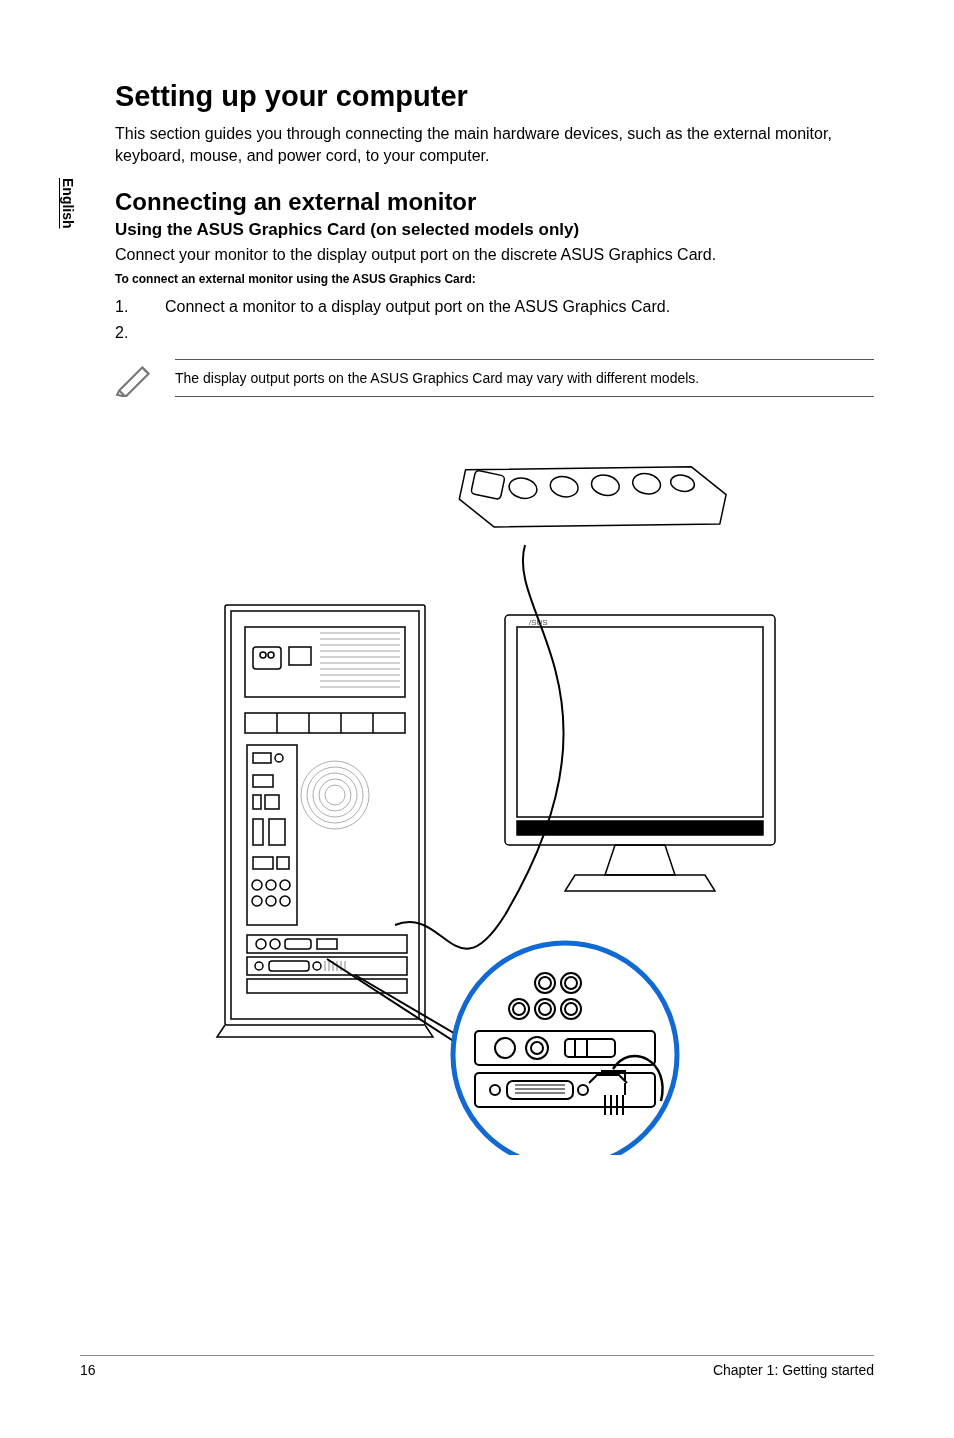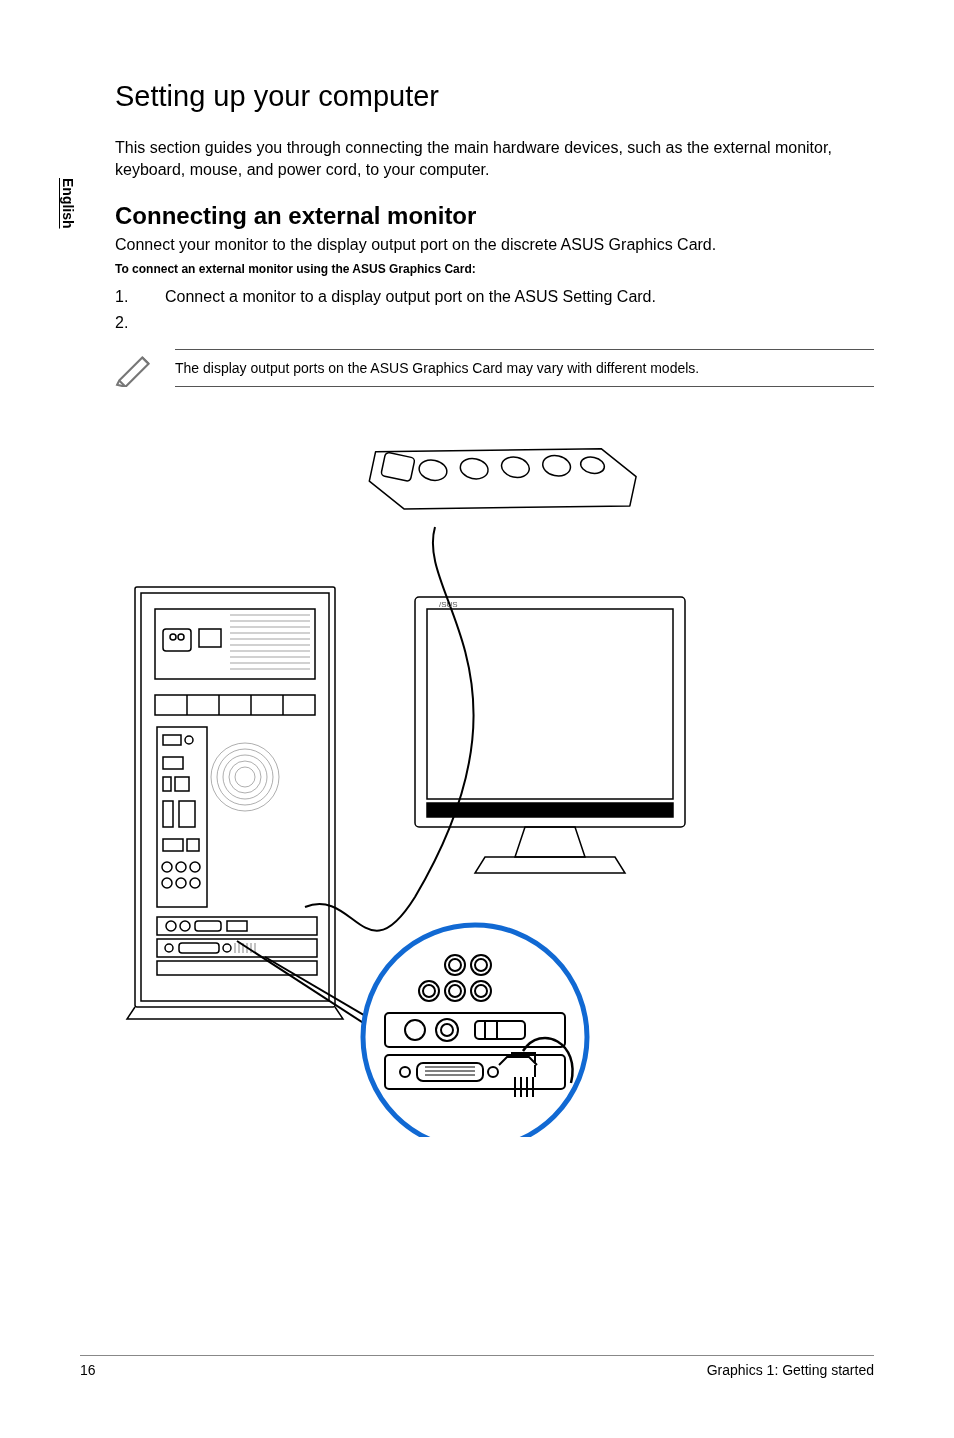--- a/index.html
+++ b/index.html
@@ -1,56 +1,57 @@
 <!DOCTYPE html>
 <html><head>
 <meta charset="utf-8">
 <style>
   * { box-sizing: border-box; margin: 0; padding: 0; }
   html, body { width: 954px; height: 1438px; font-family: Arial, Helvetica, sans-serif; background: #fff; color: #000; }
   .page { position: relative; width: 954px; height: 1438px; padding: 80px 80px 60px 115px; }
   .side-tab { position: absolute; left: 60px; top: 178px; writing-mode: vertical-rl; font-weight: bold; font-size: 14px; }
   .side-tab a { text-decoration: underline; color: #000; }
-  h1 { font-size: 29px; font-weight: normal; margin-bottom: 24px; }
+  h1 { font-size: 29px; font-weight: bold; margin-bottom: 10px; }
   .intro { font-size: 16px; line-height: 1.4; margin-bottom: 20px; }
   h2 { font-size: 24px; font-weight: bold; margin-bottom: 4px; }
   h3 { font-size: 17px; font-weight: bold; margin-bottom: 4px; }
   .body-text { font-size: 16px; line-height: 1.4; margin-bottom: 6px; }
   h4 { font-size: 12px; font-weight: bold; margin-bottom: 8px; }
   ol.steps { list-style: none; margin-bottom: 14px; }
   ol.steps li { display: flex; gap: 30px; font-size: 16px; line-height: 1.6; }
   ol.steps li .num { width: 20px; flex: none; }
-  .note-box { display: flex; align-items: center; gap: 18px; margin: 4px 0 20px 0; }
+  .note-box { display: flex; align-items: center; gap: 18px; margin: 4px 0 28px 0; }
   .note-icon { width: 42px; height: 36px; flex: none; display: flex; align-items: center; justify-content: center; }
   .note-text { font-size: 14px; padding: 10px 0; flex: 1; }
   .note-wrap { border-top: 1px solid #555; border-bottom: 1px solid #555; display: flex; align-items: center; gap: 18px; flex: 1; }
-  .figure { width: 100%; height: 740px; display: flex; align-items: center; justify-content: flex-start; }
+  .figure { width: 100%; height: 740px; display: flex; align-items: center; justify-content: center; }
   .figure svg { width: 580px; height: 720px; }
   .footer { position: absolute; left: 80px; right: 80px; bottom: 60px; display: flex; justify-content: space-between; font-size: 14px; border-top: 1px solid #888; padding-top: 6px; }
 </style>
 </head>
 <body>
 
 <div class="page">
 
   <div class="side-tab">
     <a>English</a>
   </div>
 
   <h1>Setting up your computer</h1>
   <p class="intro">This section guides you through connecting the main hardware devices, such as the external monitor, keyboard, mouse, and power cord, to your computer.</p>
 
   <h2>Connecting an external monitor</h2>
+  <h3>Using the ASUS Graphics Card (on selected models only)</h3>
   <p class="body-text">Connect your monitor to the display output port on the discrete ASUS Graphics Card.</p>
 
   <h4>To connect an external monitor using the ASUS Graphics Card:</h4>
   <ol class="steps">
     <li>
       <span class="num">1.</span>
-      <span>Connect a monitor to a display output port on the ASUS Setting Card.</span>
+      <span>Connect a monitor to a display output port on the ASUS Graphics Card.</span>
     </li>
     <li>
       <span class="num">2.</span>
     </li>
   </ol>
 
   <div class="note-box">
     <div class="note-icon">
       <svg viewBox="0 0 40 36">
         <path d="M4 30 L26 8 L32 14 L10 36 L2 34 Z" fill="none" stroke="#777" stroke-width="2"></path>
@@ -197,15 +198,15 @@
             <path d="M-12 12 L-4 4 L18 4 L26 12" fill="#fff"></path>
             <path d="M12 -2 C 30 -30, 70 -10, 60 30" stroke-width="2.5"></path>
           </g>
         </g>
       </g>
     </svg>
   </div>
 
   <div class="footer">
     <span>16</span>
-    <span>Graphics 1: Getting started</span>
+    <span>Chapter 1: Getting started</span>
   </div>
 </div>
 
 </body></html>

